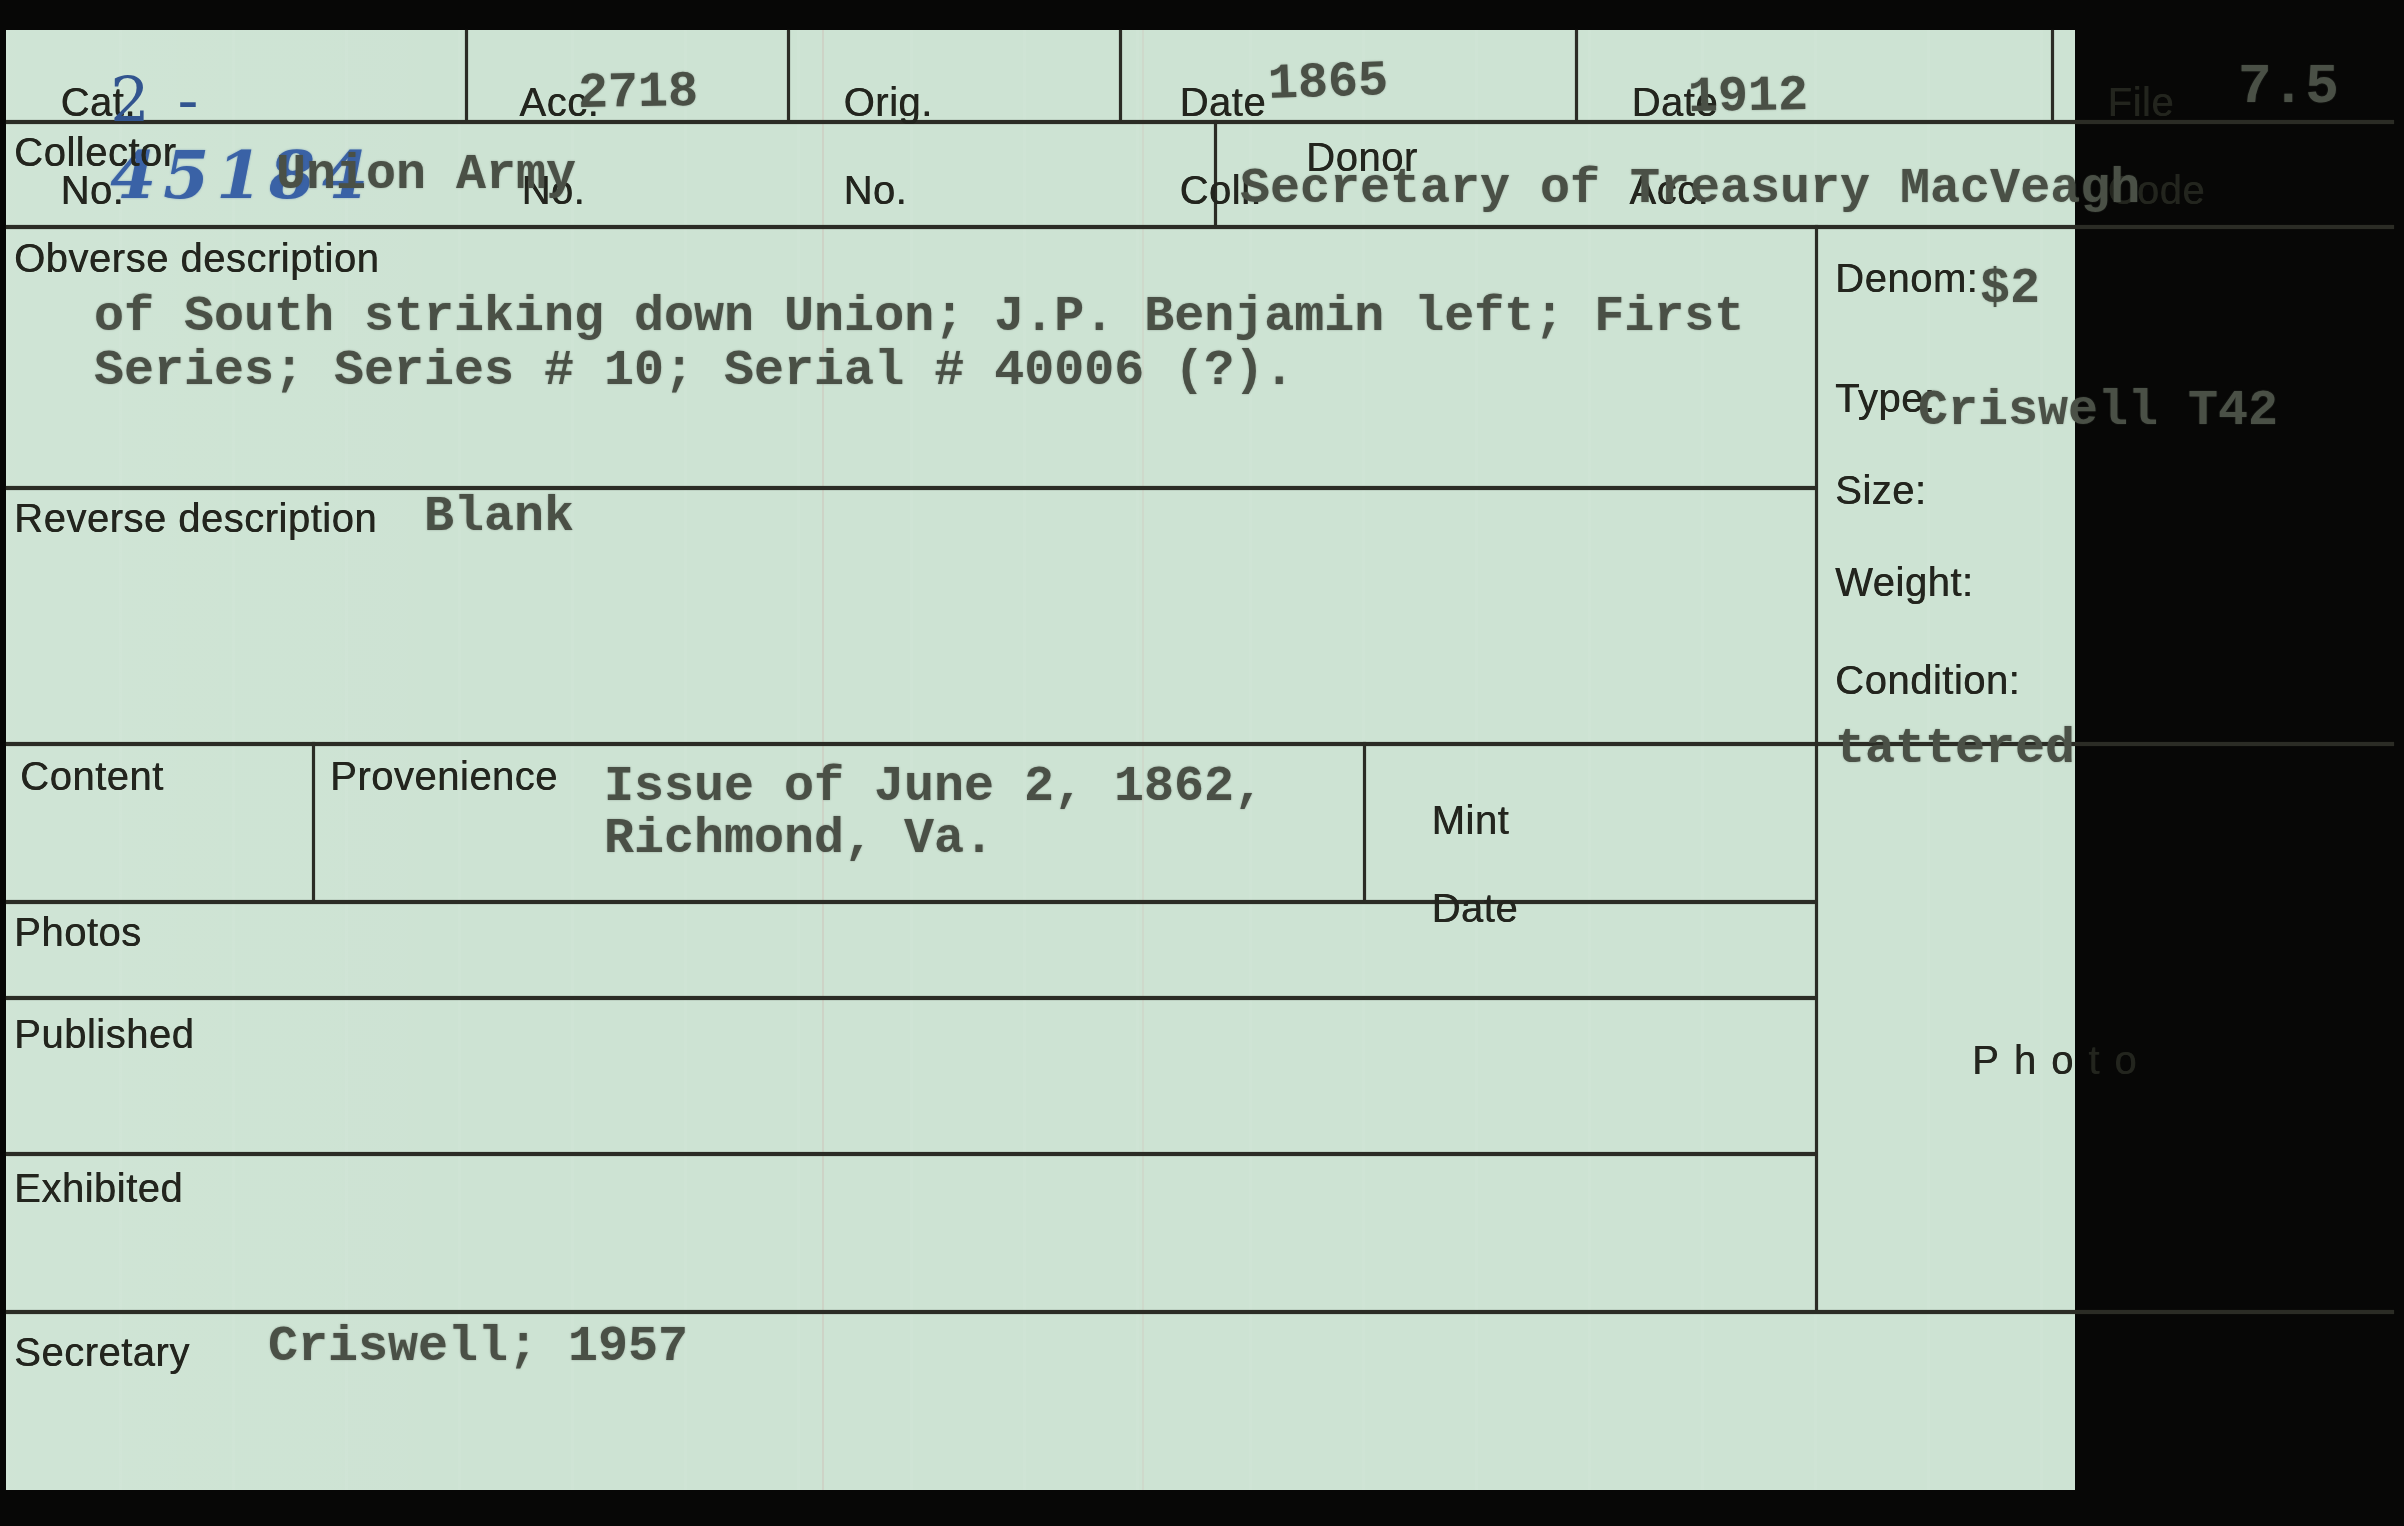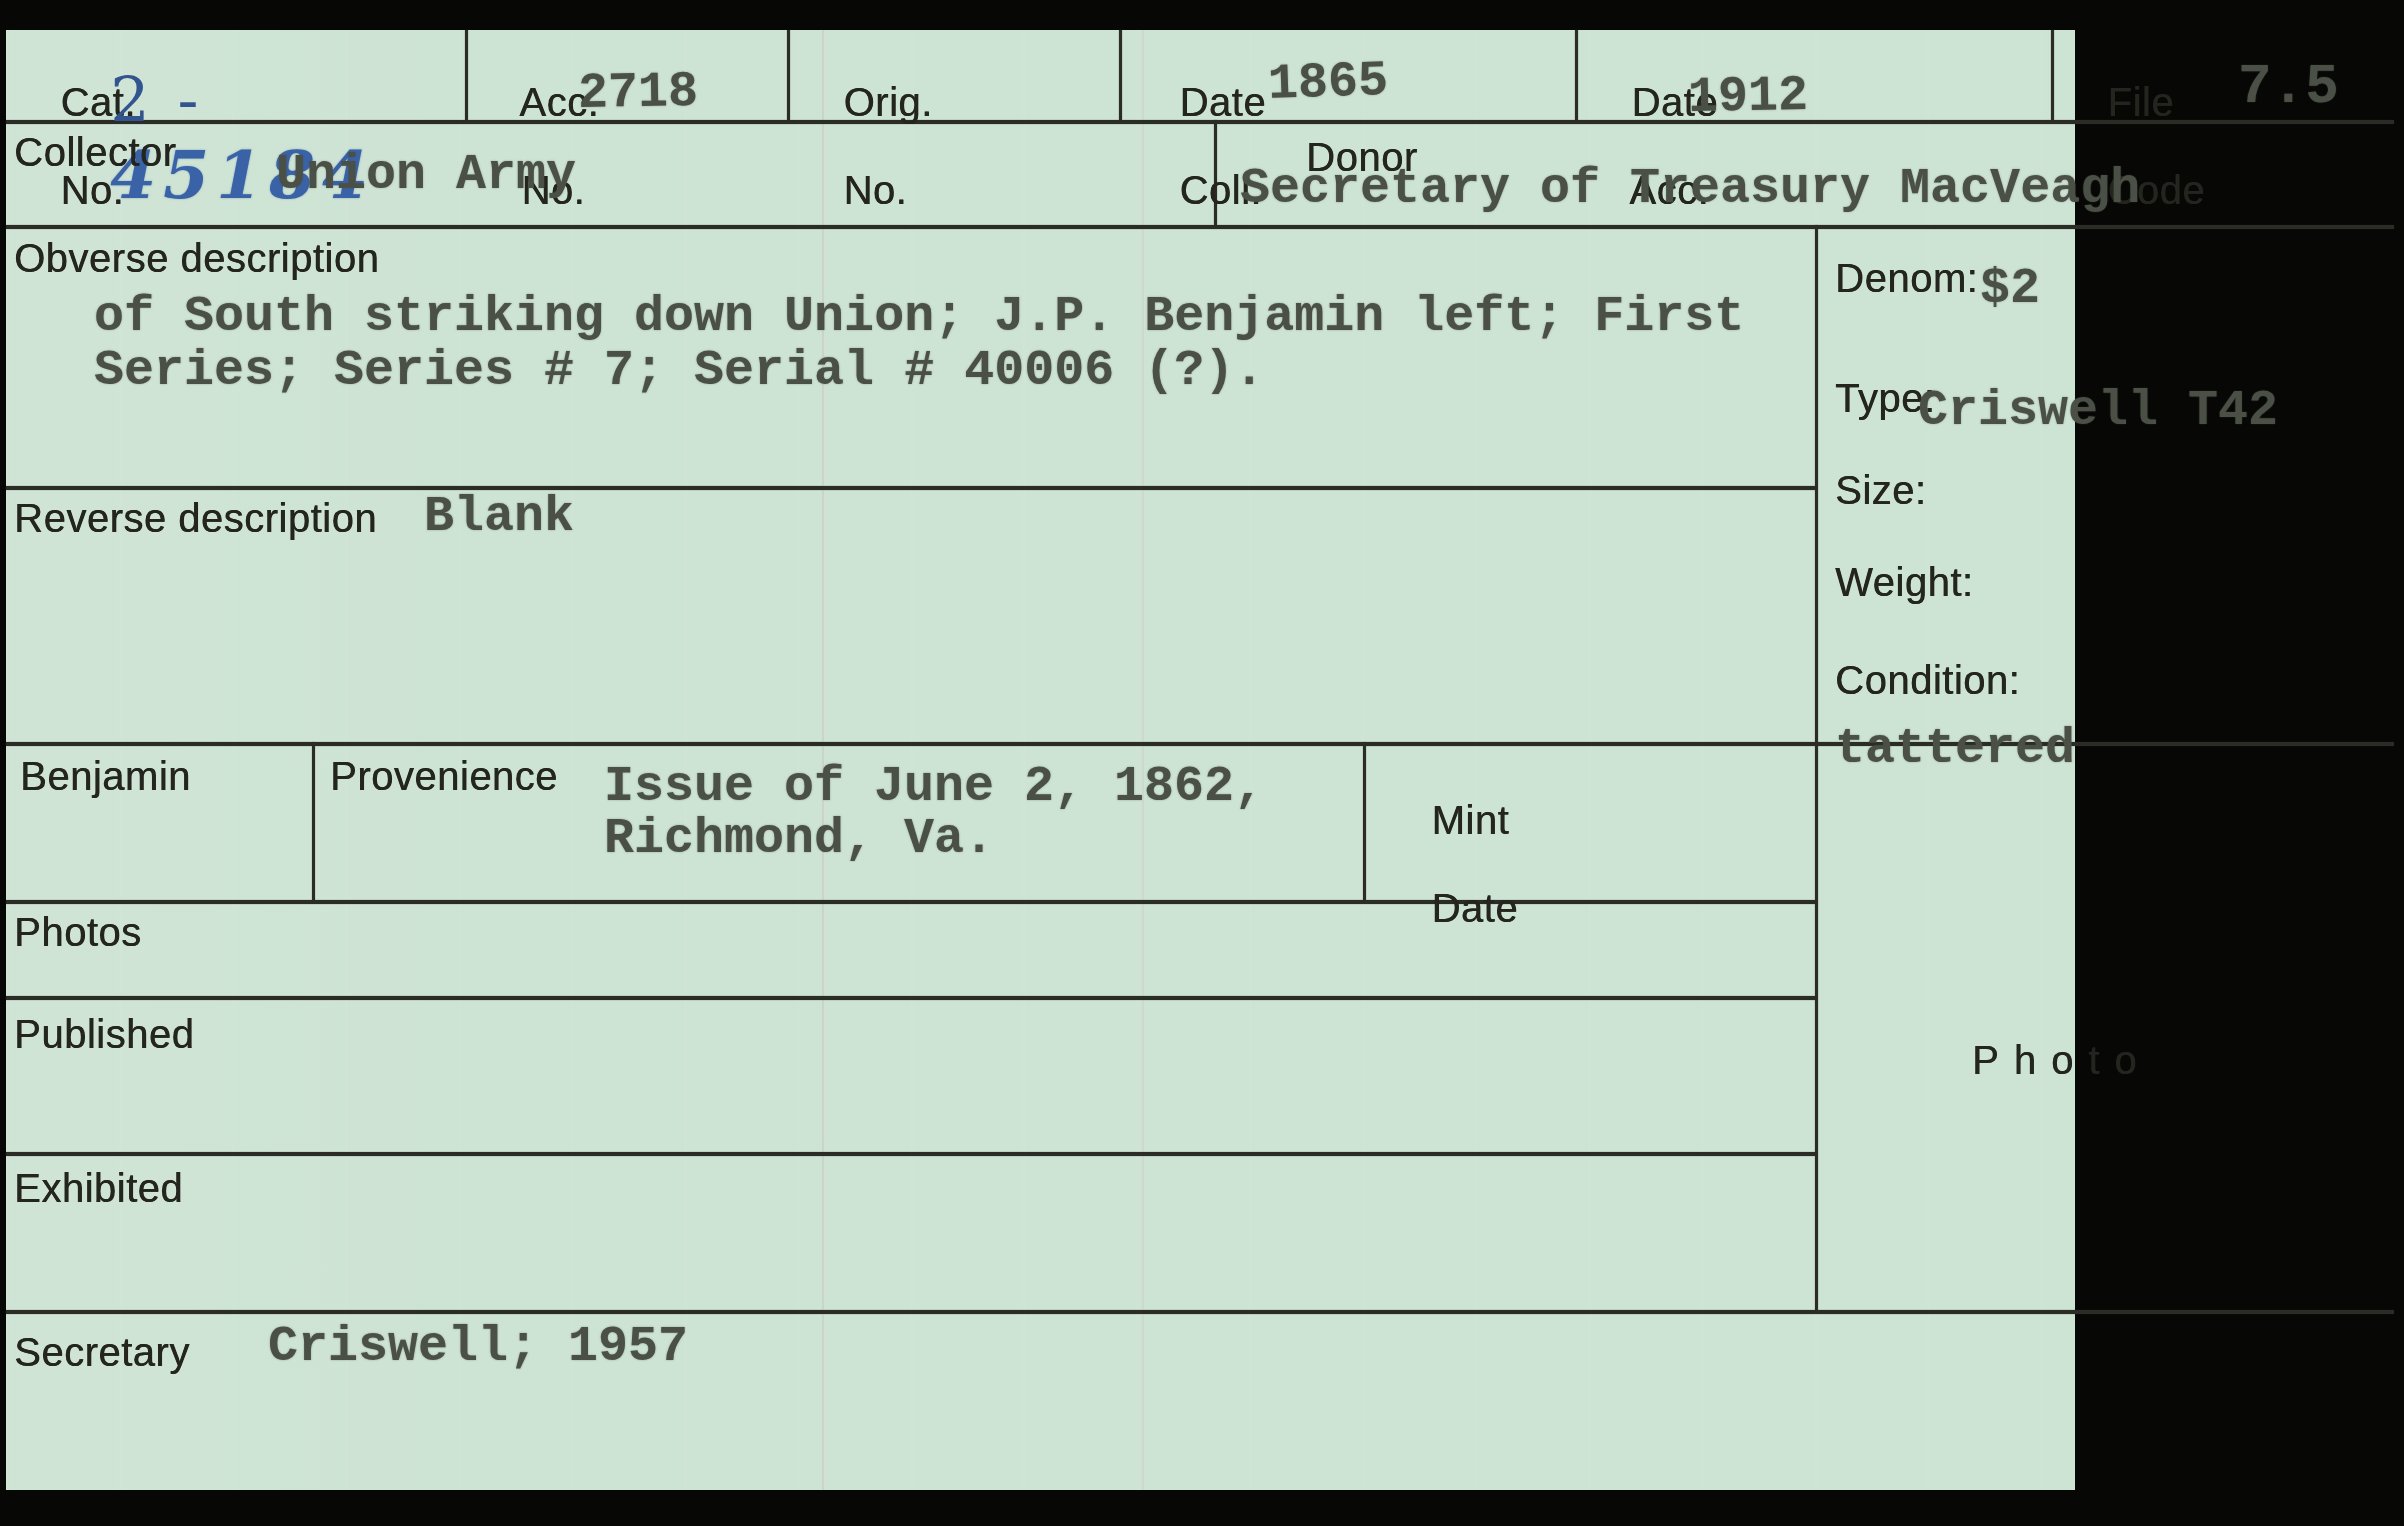--- a/index.html
+++ b/index.html
@@ -108,39 +108,39 @@
   <div class="typed" style="left:2186px;top:30px;font-size:56px;margin-left:46px;">7.5</div>
 
   <div class="lab" style="left:8px;top:100px;">Collector</div>
   <div class="typed" style="left:270px;top:118px;">Union Army</div>
 
   <div class="lab" style="left:1300px;top:96px;margin-top:9px;">Donor</div>
   <div class="typed" style="left:1234px;top:132px;">Secretary of Treasury MacVeagh</div>
 
   <div class="lab" style="left:8px;top:206px;">Obverse description</div>
   <div class="typed" style="left:88px;top:260px;">of South striking down Union; J.P. Benjamin left; First</div>
-  <div class="typed" style="left:88px;top:314px;">Series; Series # 7; Serial # 40006 (?).</div>
+  <div class="typed" style="left:88px;top:314px;">Series; Series # 10; Serial # 40006 (?).</div>
 
   <div class="lab" style="left:8px;top:466px;">Reverse description</div>
   <div class="typed" style="left:418px;top:460px;">Blank</div>
 
   <div class="lab" style="left:1829px;top:226px;">Denom:</div>
   <div class="typed" style="left:1974px;top:232px;">$2</div>
 
   <div class="lab" style="left:1829px;top:346px;">Type:</div>
   <div class="typed" style="left:1912px;top:354px;">Criswell T42</div>
 
   <div class="lab" style="left:1829px;top:438px;">Size:</div>
 
   <div class="lab" style="left:1829px;top:530px;">Weight:</div>
 
   <div class="lab" style="left:1829px;top:628px;">Condition:</div>
   <div class="typed" style="left:1829px;top:692px;">tattered</div>
 
-  <div class="lab" style="left:14px;top:724px;">Benjamin</div>
+  <div class="lab" style="left:14px;top:724px;">Content</div>
 
   <div class="lab" style="left:324px;top:724px;">Provenience</div>
   <div class="typed" style="left:598px;top:730px;">Issue of June 2, 1862,</div>
   <div class="typed" style="left:598px;top:782px;">Richmond, Va.</div>
 
   <div class="lab" style="left:1379px;top:724px;">
     <span>Mint</span><br>
     <span>Date</span>
   </div>
 

